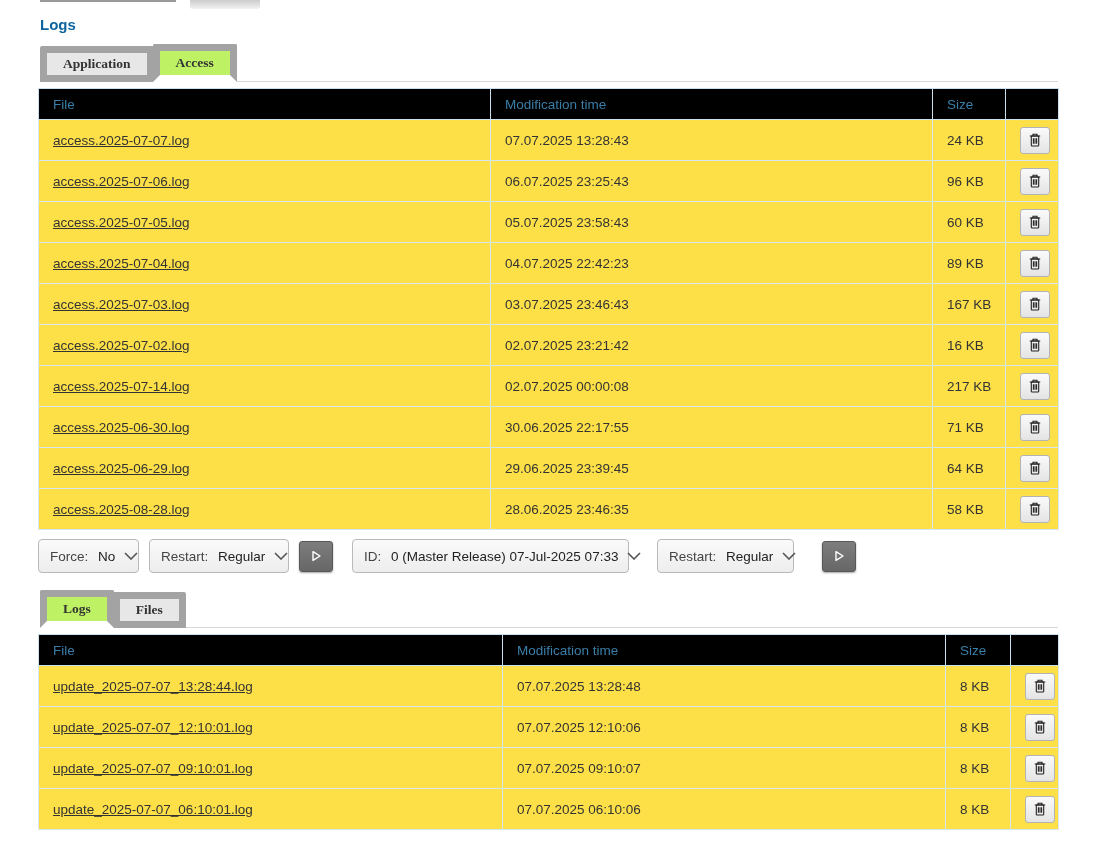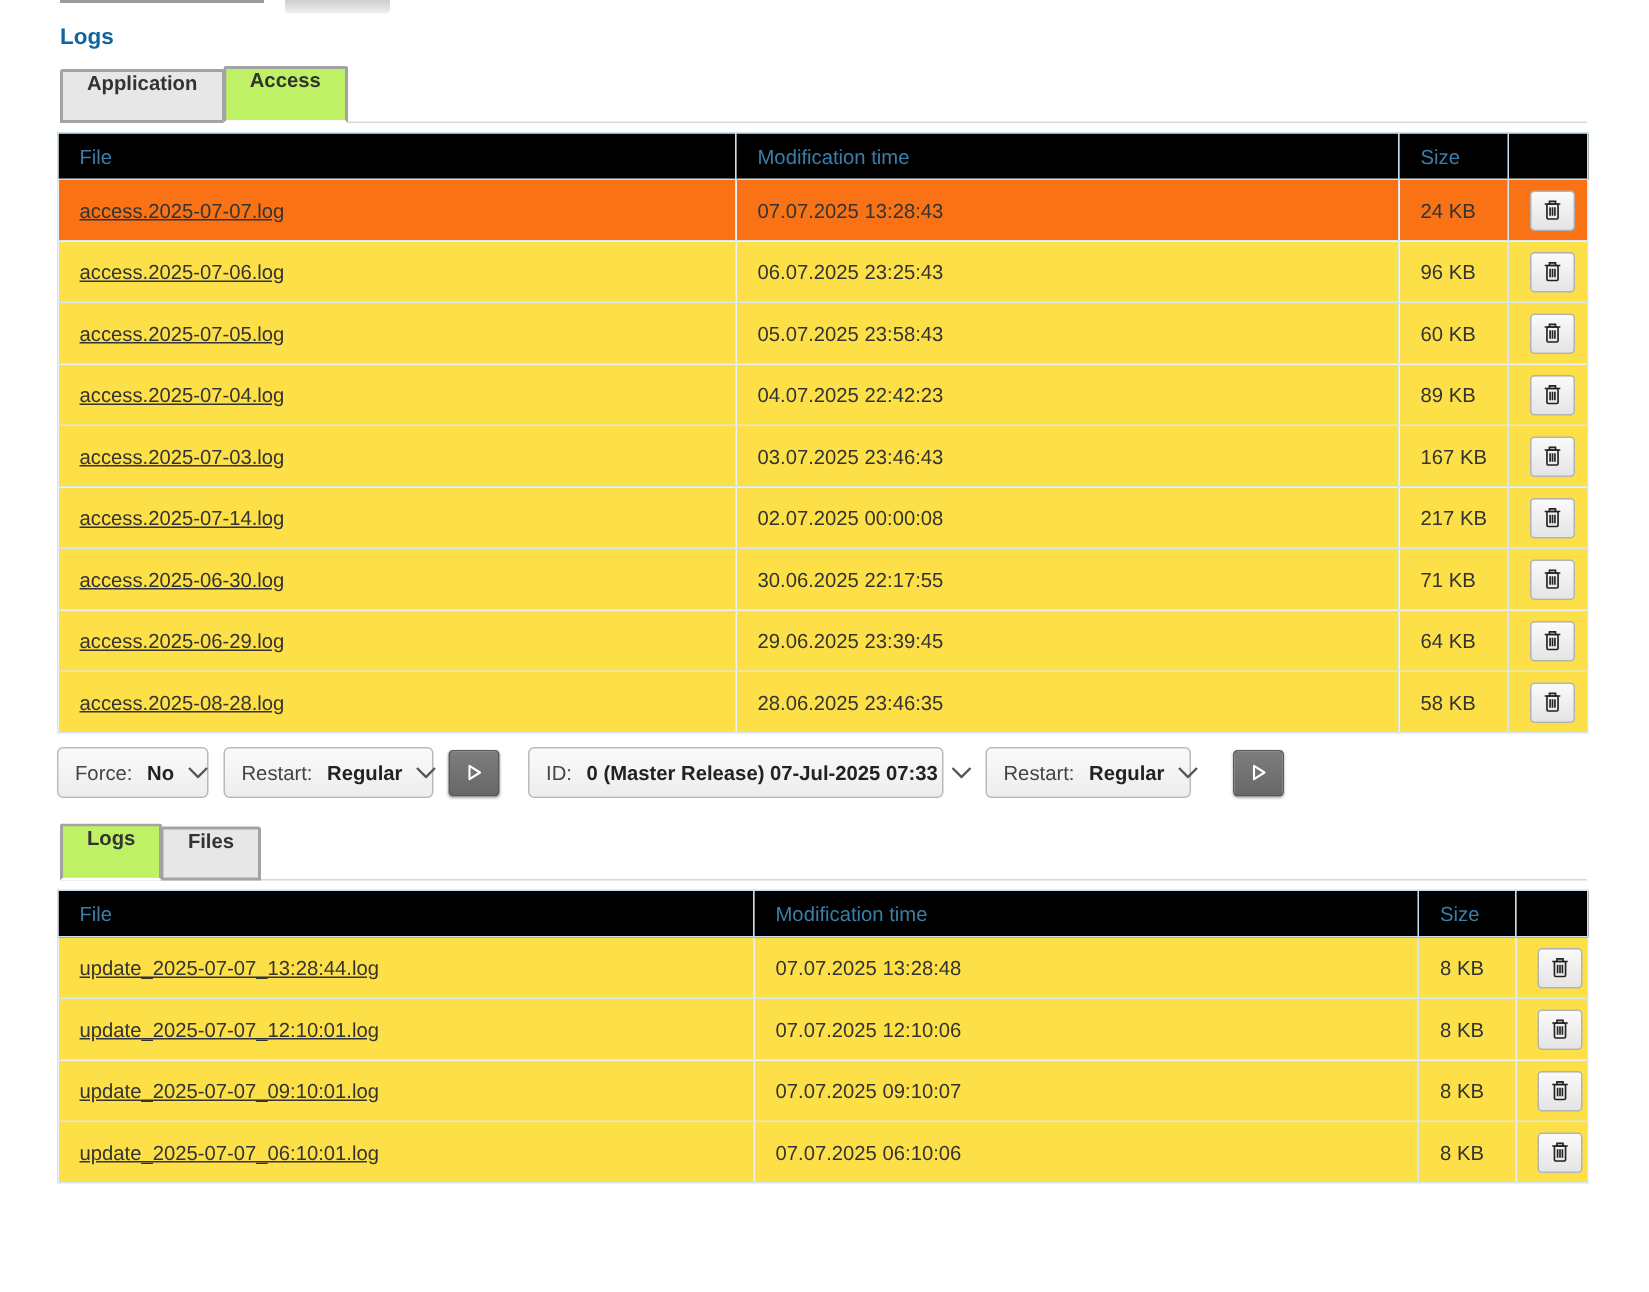--- a/index.html
+++ b/index.html
@@ -18,39 +18,39 @@
     background: linear-gradient(#cdcdcd, #f1f1f1); border-radius: 0 0 3px 3px; }
 
   .content { position: absolute; left: 38px; top: 0; width: 1020px; }
 
   .section-title { margin: 0; font-size: 15px; font-weight: bold; color: #0f639f; }
   .logs-title { margin: 16px 0 11px 2px; }
 
   
   .tabbar { display: flex; align-items: flex-end; border-bottom: 1px solid #d8d8d8; height: 38px; margin-left: 2px; }
   .tab {
-    height: 36px; padding: 0 16px; display: flex; 
+    height: 36px; padding: 0 16px; display: flex; align-items: center;
     font-weight: bold; color: #333; background: #e7e7e7;
-    border: 2px solid #a3a3a3; border-radius: 2px 2px 0 0;
-    margin-bottom: -1px; cursor: pointer; white-space: nowrap;
+    border: 7px solid #a3a3a3; border-radius: 2px 2px 0 0;
+    margin-bottom: -1px; cursor: pointer; white-space: nowrap; font-family: Liberation Serif, serif;
   }
   .tab + .tab { margin-left: -1px; }
   .tab.active { background: #bef264; border-bottom-color: #fff; height: 38px; z-index: 1; }
 
   
   table.logtable { width: 1020px; border-collapse: collapse; table-layout: fixed; margin-top: 6px; }
   table.logtable th {
     background: #000000; color: #3a7ea8; font-weight: normal; text-align: left;
     height: 31px; padding: 0 14px; border: 1px solid #c9e0ee;
   }
   table.logtable td {
     height: 41px; padding: 0 14px; border: 1px solid #d7e6f0; vertical-align: middle;
     background: #fde047; overflow: hidden; white-space: nowrap;
   }
-  table.logtable tr.highlighted td { background: #f97316; }
+  table.logtable tr.highlighted td { background: #fde047; }
   a.file-link { color: #333; text-decoration: underline; cursor: pointer; }
   td.action-cell { text-align: center; padding: 0 6px; }
 
   
   .btn-delete {
     width: 30px; height: 27px; display: inline-flex; align-items: center; justify-content: center;
     background: linear-gradient(#fafafa, #e4e4e4); border: 1px solid #b3b3b3; border-radius: 3px;
     cursor: pointer; vertical-align: middle;
   }
   .btn-play {
@@ -65,21 +65,21 @@
   .controls-row { display: flex; align-items: center; margin-top: 9px; }
   .control-group1 { display: flex; align-items: center; gap: 10px; width: 314px; }
   .control-group2 { display: flex; align-items: center; gap: 28px; }
 
   .dropdown {
     height: 34px; display: flex; align-items: center; justify-content: space-between;
     background: linear-gradient(#fafafa, #ededed); border: 1px solid #b9b9b9; border-radius: 4px;
     padding: 0 11px; cursor: pointer; white-space: nowrap;
   }
   .dropdown .dd-label { color: #444; margin-right: 6px; margin-top: 12px; }
-  .dropdown .dd-value { font-weight: bold; color: #222; }
+  .dropdown .dd-value { font-weight: normal; color: #222; }
   .dropdown .chev { margin-left: 9px; display: inline-flex; }
   .dd-force { width: 101px; }
   .dd-restart1 { width: 140px; }
   .dd-id { width: 277px; }
   .dd-restart2 { width: 137px; }
 
   .tabbar2 { margin-top: 17px; }
 </style>
 </head>
 <body>
@@ -204,20 +204,37 @@
                     <path d="M0.8 3 H11.2"></path>
                     <path d="M4 3 V1.2 H8 V3"></path>
                     <rect x="2.3" y="3" width="7.4" height="10" rx="0.8"></rect>
                     <path d="M4.4 5.2 v5.6 M6 5.2 v5.6 M7.6 5.2 v5.6"></path>
                   </svg>
                 </span>
               </button>
             </td>
           </tr>
 
+          <tr>
+            <td><a class="file-link">access.2025-07-02.log</a></td>
+            <td>02.07.2025 23:21:42</td>
+            <td>16 KB</td>
+            <td class="action-cell">
+              <button class="btn-delete">
+                <span style="display:inline-flex">
+                  <svg width="12" height="14" viewBox="0 0 12 14" fill="none" stroke="#222" stroke-width="1.1">
+                    <path d="M0.8 3 H11.2"></path>
+                    <path d="M4 3 V1.2 H8 V3"></path>
+                    <rect x="2.3" y="3" width="7.4" height="10" rx="0.8"></rect>
+                    <path d="M4.4 5.2 v5.6 M6 5.2 v5.6 M7.6 5.2 v5.6"></path>
+                  </svg>
+                </span>
+              </button>
+            </td>
+          </tr>
 
           <tr>
             <td><a class="file-link">access.2025-07-14.log</a></td>
             <td>02.07.2025 00:00:08</td>
             <td>217 KB</td>
             <td class="action-cell">
               <button class="btn-delete">
                 <span style="display:inline-flex">
                   <svg width="12" height="14" viewBox="0 0 12 14" fill="none" stroke="#222" stroke-width="1.1">
                     <path d="M0.8 3 H11.2"></path>

